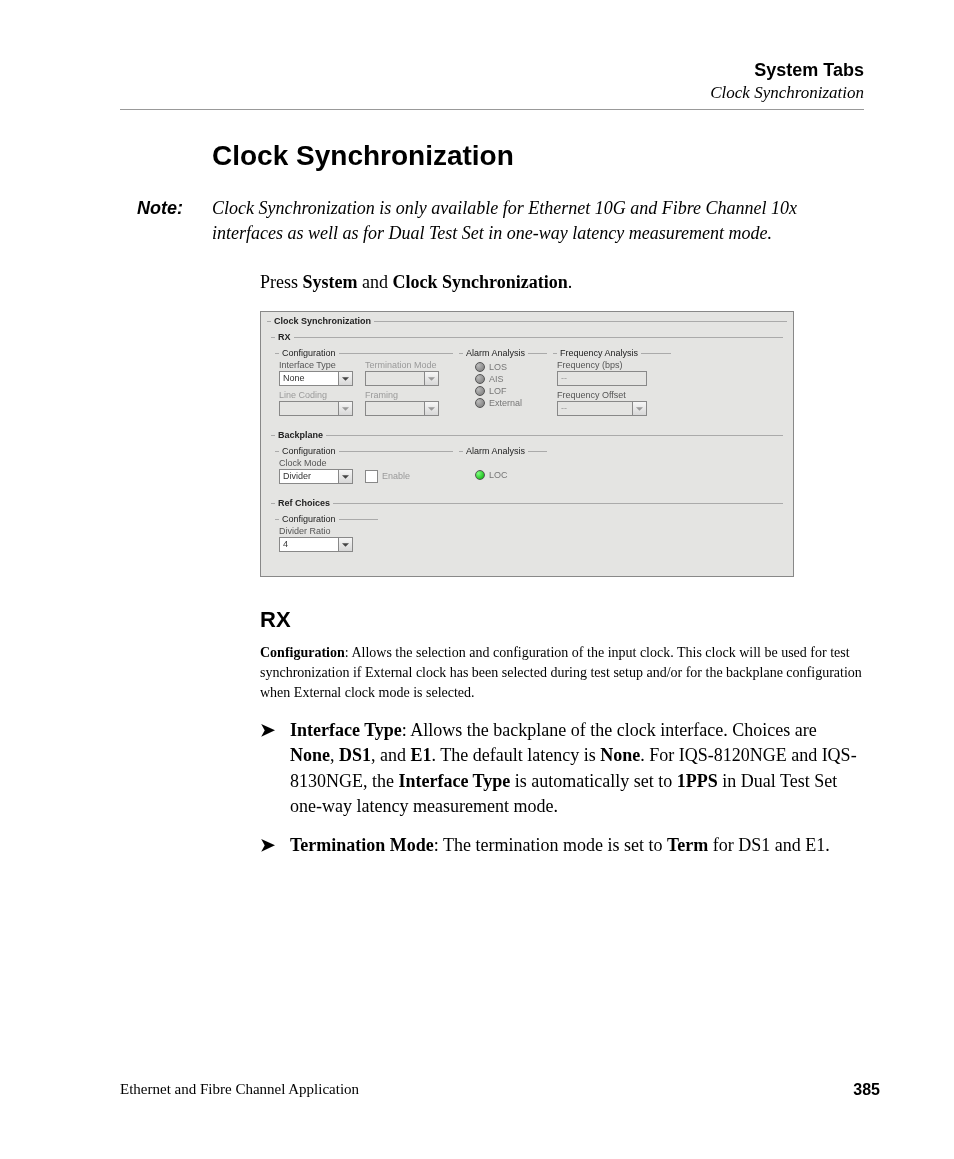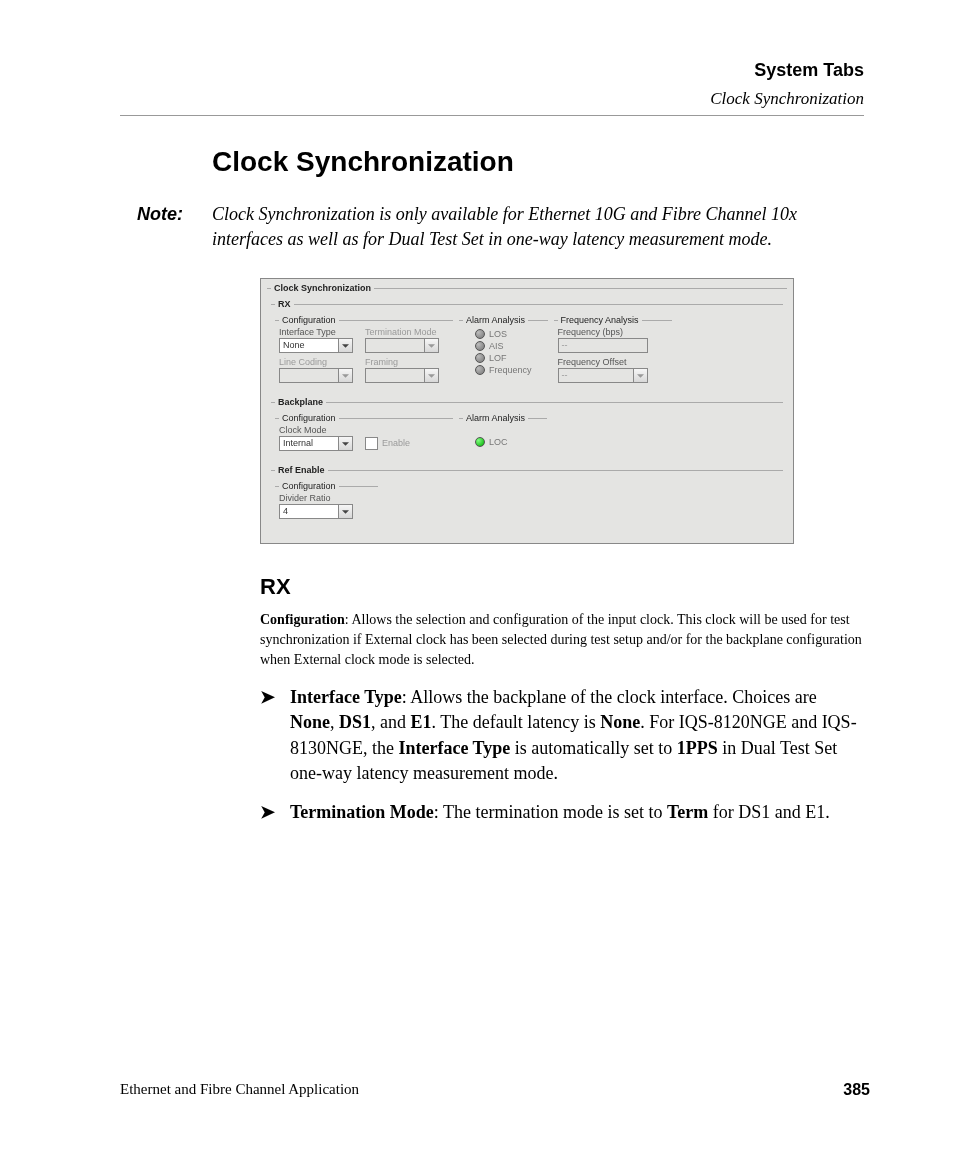--- a/index.html
+++ b/index.html
@@ -21,21 +21,21 @@
   .header {
     text-align: right;
     border-bottom: 1px solid #999;
     padding-bottom: 6px;
     margin-bottom: 30px;
   }
   .header-title {
     font-family: Arial, Helvetica, sans-serif;
     font-weight: bold;
     font-size: 18px;
-    margin-bottom: 8px;
+    margin-bottom: 2px;
   }
   .header-subtitle {
     font-style: italic;
     font-size: 17px;
   }
   .main-heading {
     font-family: Arial, Helvetica, sans-serif;
     font-weight: bold;
     font-size: 28px;
     margin: 0 0 24px 92px;
@@ -156,21 +156,21 @@
   .bullet .marker {
     width: 30px;
     flex-shrink: 0;
     font-weight: bold;
     font-size: 18px;
   }
   .footer {
     position: absolute;
     bottom: 60px;
     left: 120px;
-    right: 84px;
+    right: 74px;
     display: flex;
     justify-content: space-between;
     font-size: 15px;
   }
   .footer .pn { font-weight: bold; font-family: Arial, Helvetica, sans-serif; font-size: 16px;}
 </style>
 </head>
 <body>
 
 <div class="page">
@@ -181,20 +181,23 @@
   </div>
 
   <div class="main-heading">Clock Synchronization</div>
 
   <div class="note-block">
     <div class="note-label">Note:</div>
     <div class="note-text">Clock Synchronization is only available for Ethernet 10G and Fibre Channel 10x interfaces as well as for Dual Test Set in one-way latency measurement mode.</div>
   </div>
 
   <div class="body-indent">
+    <div class="press-line">
+      <span>Press </span><b>System</b><span> and </span><b>Clock Synchronization</b><span>.</span>
+    </div>
 
     <div class="ui-panel">
       <fieldset class="fs-title">
         <legend>Clock Synchronization</legend>
 
         <fieldset class="fs-title">
           <legend>RX</legend>
           <div class="row">
 
             <fieldset style="flex:0 0 170px">
@@ -258,21 +261,21 @@
               <div class="alarm-row">
                   <span class="led gray"></span>
                   <span>AIS</span>
                 </div>
               <div class="alarm-row">
                   <span class="led gray"></span>
                   <span>LOF</span>
                 </div>
               <div class="alarm-row">
                   <span class="led gray"></span>
-                  <span>Frequency</span>
+                  <span>External</span>
                 </div>
             </fieldset>
 
             <fieldset style="flex:0 0 110px">
               <legend>Frequency Analysis</legend>
               <div class="col">
                 <span class="lbl">Frequency (bps)</span>
                 <div class="ctrl">
                   <div class="inputbox dis" style="min-width:90px">--</div>
                 </div>
@@ -294,21 +297,21 @@
 
         <fieldset class="fs-title">
           <legend>Backplane</legend>
           <div class="row">
             <fieldset style="flex:0 0 170px">
               <legend>Configuration</legend>
               <div class="row" style="align-items:flex-end">
                 <div class="col" style="width:80px">
                   <span class="lbl">Clock Mode</span>
                   <div class="ctrl">
-                    <div class="inputbox">Internal</div>
+                    <div class="inputbox">Divider</div>
                     <div class="ddbtn">
                         <svg viewBox="0 0 8 4">
                           <path d="M0 0 L8 0 L4 4 Z" fill="#444"></path>
                         </svg>
                       </div>
                   </div>
                 </div>
                 <div class="col disabled" style="justify-content:flex-end;padding-bottom:1px">
                   <div><span class="chkbox"></span><span class="lbl" style="display:inline">Enable</span></div>
                 </div>
@@ -318,21 +321,21 @@
               <legend>Alarm Analysis</legend>
               <div class="alarm-row" style="margin-top:12px">
                   <span class="led green"></span>
                   <span>LOC</span>
                 </div>
             </fieldset>
           </div>
         </fieldset>
 
         <fieldset class="fs-title">
-          <legend>Ref Enable</legend>
+          <legend>Ref Choices</legend>
           <div class="row">
             <fieldset style="flex:0 0 95px">
               <legend>Configuration</legend>
               <div class="col" style="width:80px">
                 <span class="lbl">Divider Ratio</span>
                 <div class="ctrl">
                   <div class="inputbox">4</div>
                   <div class="ddbtn">
                       <svg viewBox="0 0 8 4">
                         <path d="M0 0 L8 0 L4 4 Z" fill="#444"></path>

